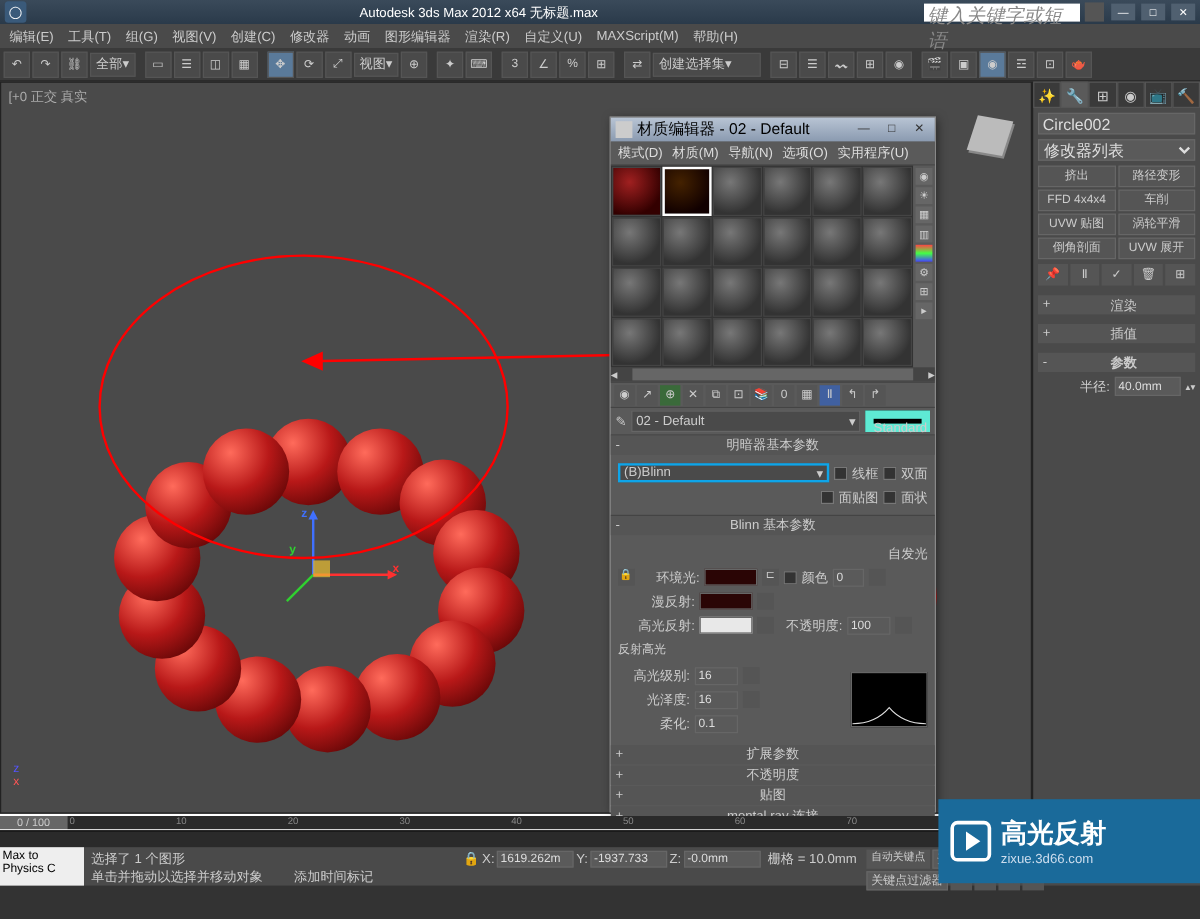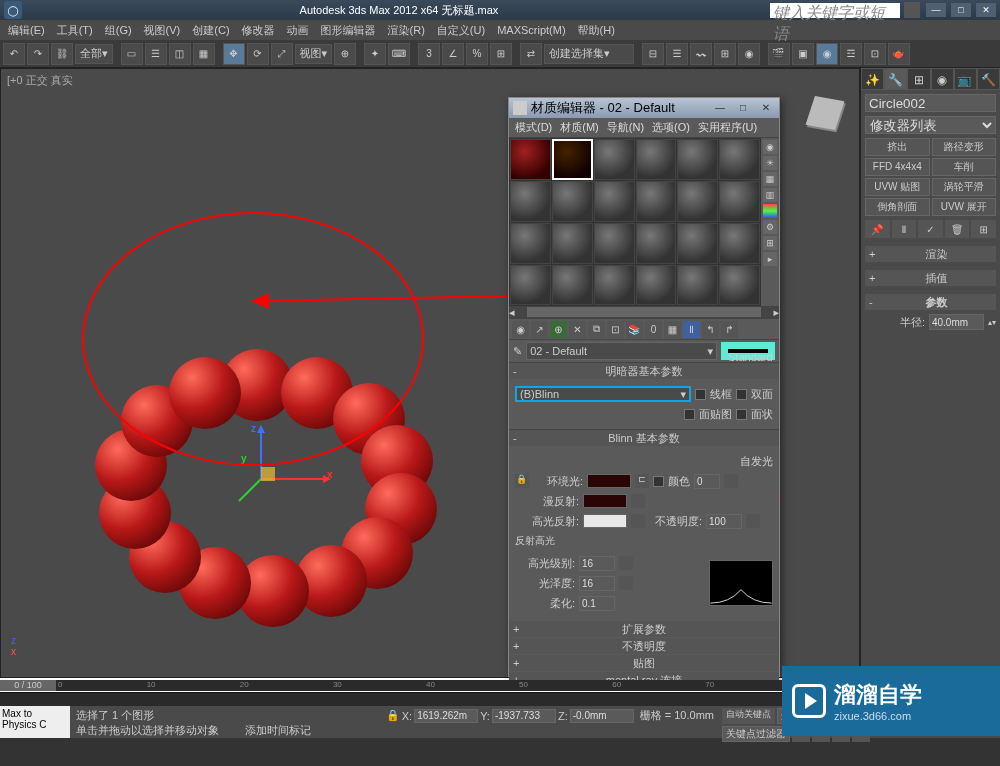--- a/index.html
+++ b/index.html
@@ -520,16 +520,16 @@
     <div class="sbtn">✋</div>
     <div class="sbtn">⟲</div>
     <div class="sbtn">🔍</div>
     <div class="sbtn">⛶</div>
   </div>
 </div>
 
 <div class="watermark">
   <div class="play"></div>
   <div>
-    <div class="txt1">溜溜自学</div>
+    <div class="txt1">高光反射</div>
     <div class="txt2">zixue.3d66.com</div>
   </div>
 </div>
 
 </body></html>

